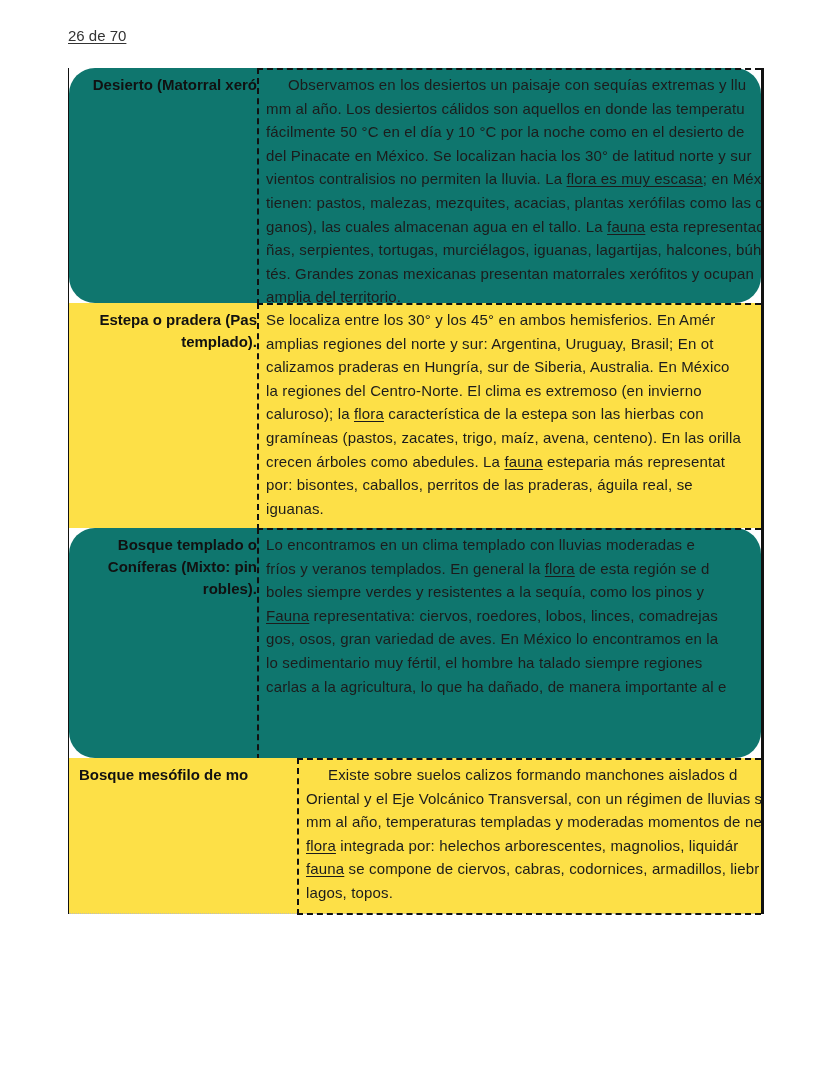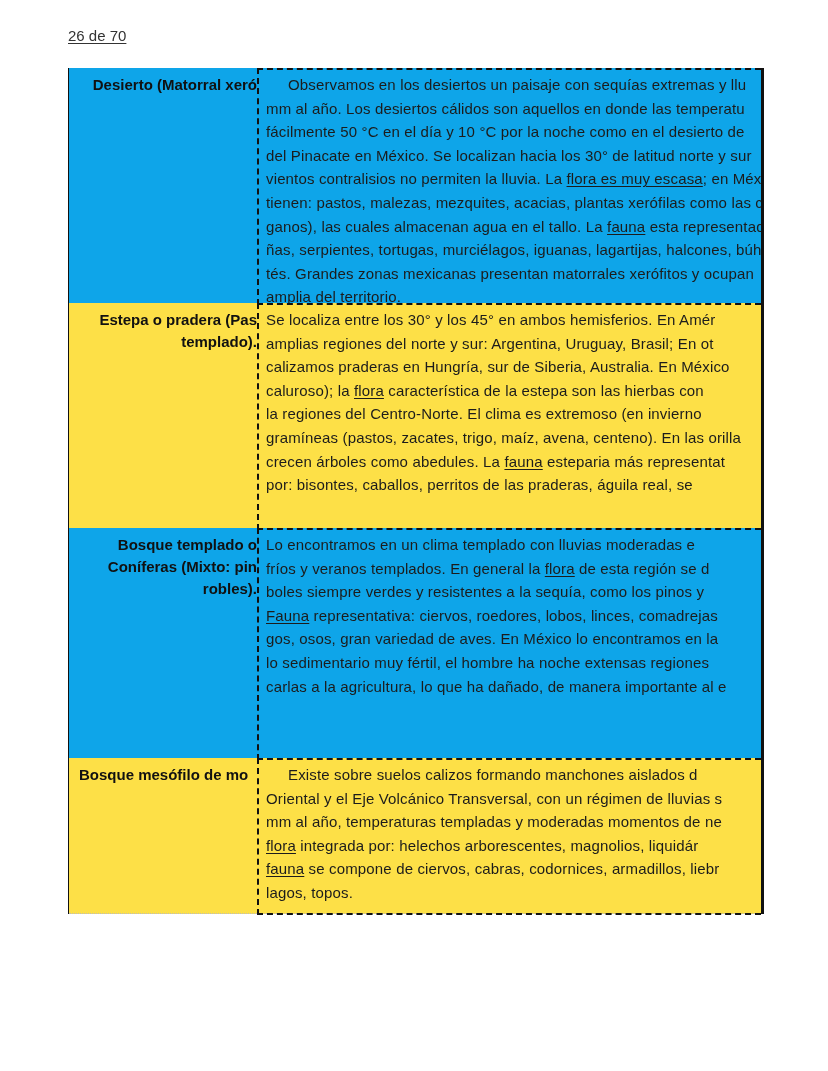--- a/index.html
+++ b/index.html
@@ -30,21 +30,21 @@
       left: 68px;
       top: 68px;
       width: 692px;
       border-left: 1.5px solid #111;
       border-right: 3px solid #111;
     }
     .row {
       display: flex;
       position: relative;
     }
-    .row.green { background: #0ea5e9; }
+    .row.green { background: #0f766e; border-radius: 26px; }
     .row.white { background: #fde047; }
     .row.last { border-bottom: 1px dotted #bbb; }
     .left {
       width: 188px;
       flex: 0 0 188px;
       overflow: hidden;
       white-space: nowrap;
       box-sizing: border-box;
       padding: 6px 0 0 0;
       font-family: "Liberation Sans", sans-serif;
@@ -70,21 +70,21 @@
       line-height: 23.6px;
       color: #1c1c1c;
       letter-spacing: 0.15px;
     }
     .right .ln { display: block; }
     .right .indent { padding-left: 22px; }
     .right u { text-underline-offset: 2px; }
     .row1 { height: 235px; }
     .row2 { height: 225px; }
     .row3 { height: 230px; }
-    .row4 { height: 155px; }
+    .row4 { height: 155px; gap: 40px; }
   </style>
 </head>
 <body>
 
 <div class="page-label">26 de 70</div>
 
 <div class="table">
   <div class="row green row1">
     <div class="left">
       <span class="line">Desierto (Matorral xeró</span>
@@ -104,40 +104,41 @@
   </div>
   <div class="row white row2">
     <div class="left">
       <span class="line">Estepa o pradera (Pas</span>
       <span class="line">templado).</span>
     </div>
     <div class="right">
         <span class="ln"><span>Se localiza entre los 30° y los 45° en ambos hemisferios. En Amér</span></span>
         <span class="ln"><span>amplias regiones del norte y sur: Argentina, Uruguay, Brasil; En ot</span></span>
         <span class="ln"><span>calizamos praderas en Hungría, sur de Siberia, Australia. En México</span></span>
+        <span class="ln"><span>la regiones del Centro-Norte. El clima es extremoso (en invierno</span></span>
         <span class="ln"><span>caluroso); la </span><u>flora</u><span> característica de la estepa son las hierbas con</span></span>
-        <span class="ln"><span>la regiones del Centro-Norte. El clima es extremoso (en invierno</span></span>
         <span class="ln"><span>gramíneas (pastos, zacates, trigo, maíz, avena, centeno). En las orilla</span></span>
         <span class="ln"><span>crecen árboles como abedules. La </span><u>fauna</u><span> esteparia más representat</span></span>
         <span class="ln"><span>por: bisontes, caballos, perritos de las praderas, águila real, se</span></span>
+        <span class="ln"><span>iguanas.</span></span>
       </div>
   </div>
   <div class="row green row3">
     <div class="left">
       <span class="line">Bosque templado o</span>
       <span class="line">Coníferas (Mixto: pin</span>
       <span class="line">robles).</span>
     </div>
     <div class="right">
         <span class="ln"><span>Lo encontramos en un clima templado con lluvias moderadas e</span></span>
         <span class="ln"><span>fríos y veranos templados. En general la </span><u>flora</u><span> de esta región se d</span></span>
         <span class="ln"><span>boles siempre verdes y resistentes a la sequía, como los pinos y</span></span>
         <span class="ln"><u>Fauna</u><span> representativa: ciervos, roedores, lobos, linces, comadrejas</span></span>
         <span class="ln"><span>gos, osos, gran variedad de aves. En México lo encontramos en la</span></span>
-        <span class="ln"><span>lo sedimentario muy fértil, el hombre ha noche extensas regiones</span></span>
+        <span class="ln"><span>lo sedimentario muy fértil, el hombre ha talado siempre regiones</span></span>
         <span class="ln"><span>carlas a la agricultura, lo que ha dañado, de manera importante al e</span></span>
       </div>
   </div>
   <div class="row white row4 last">
     <div class="left align-left">
       <span class="line">Bosque mesófilo de mo</span>
     </div>
     <div class="right">
         <span class="ln indent"><span>Existe sobre suelos calizos formando manchones aislados d</span></span>
         <span class="ln"><span>Oriental y el Eje Volcánico Transversal, con un régimen de lluvias s</span></span>

